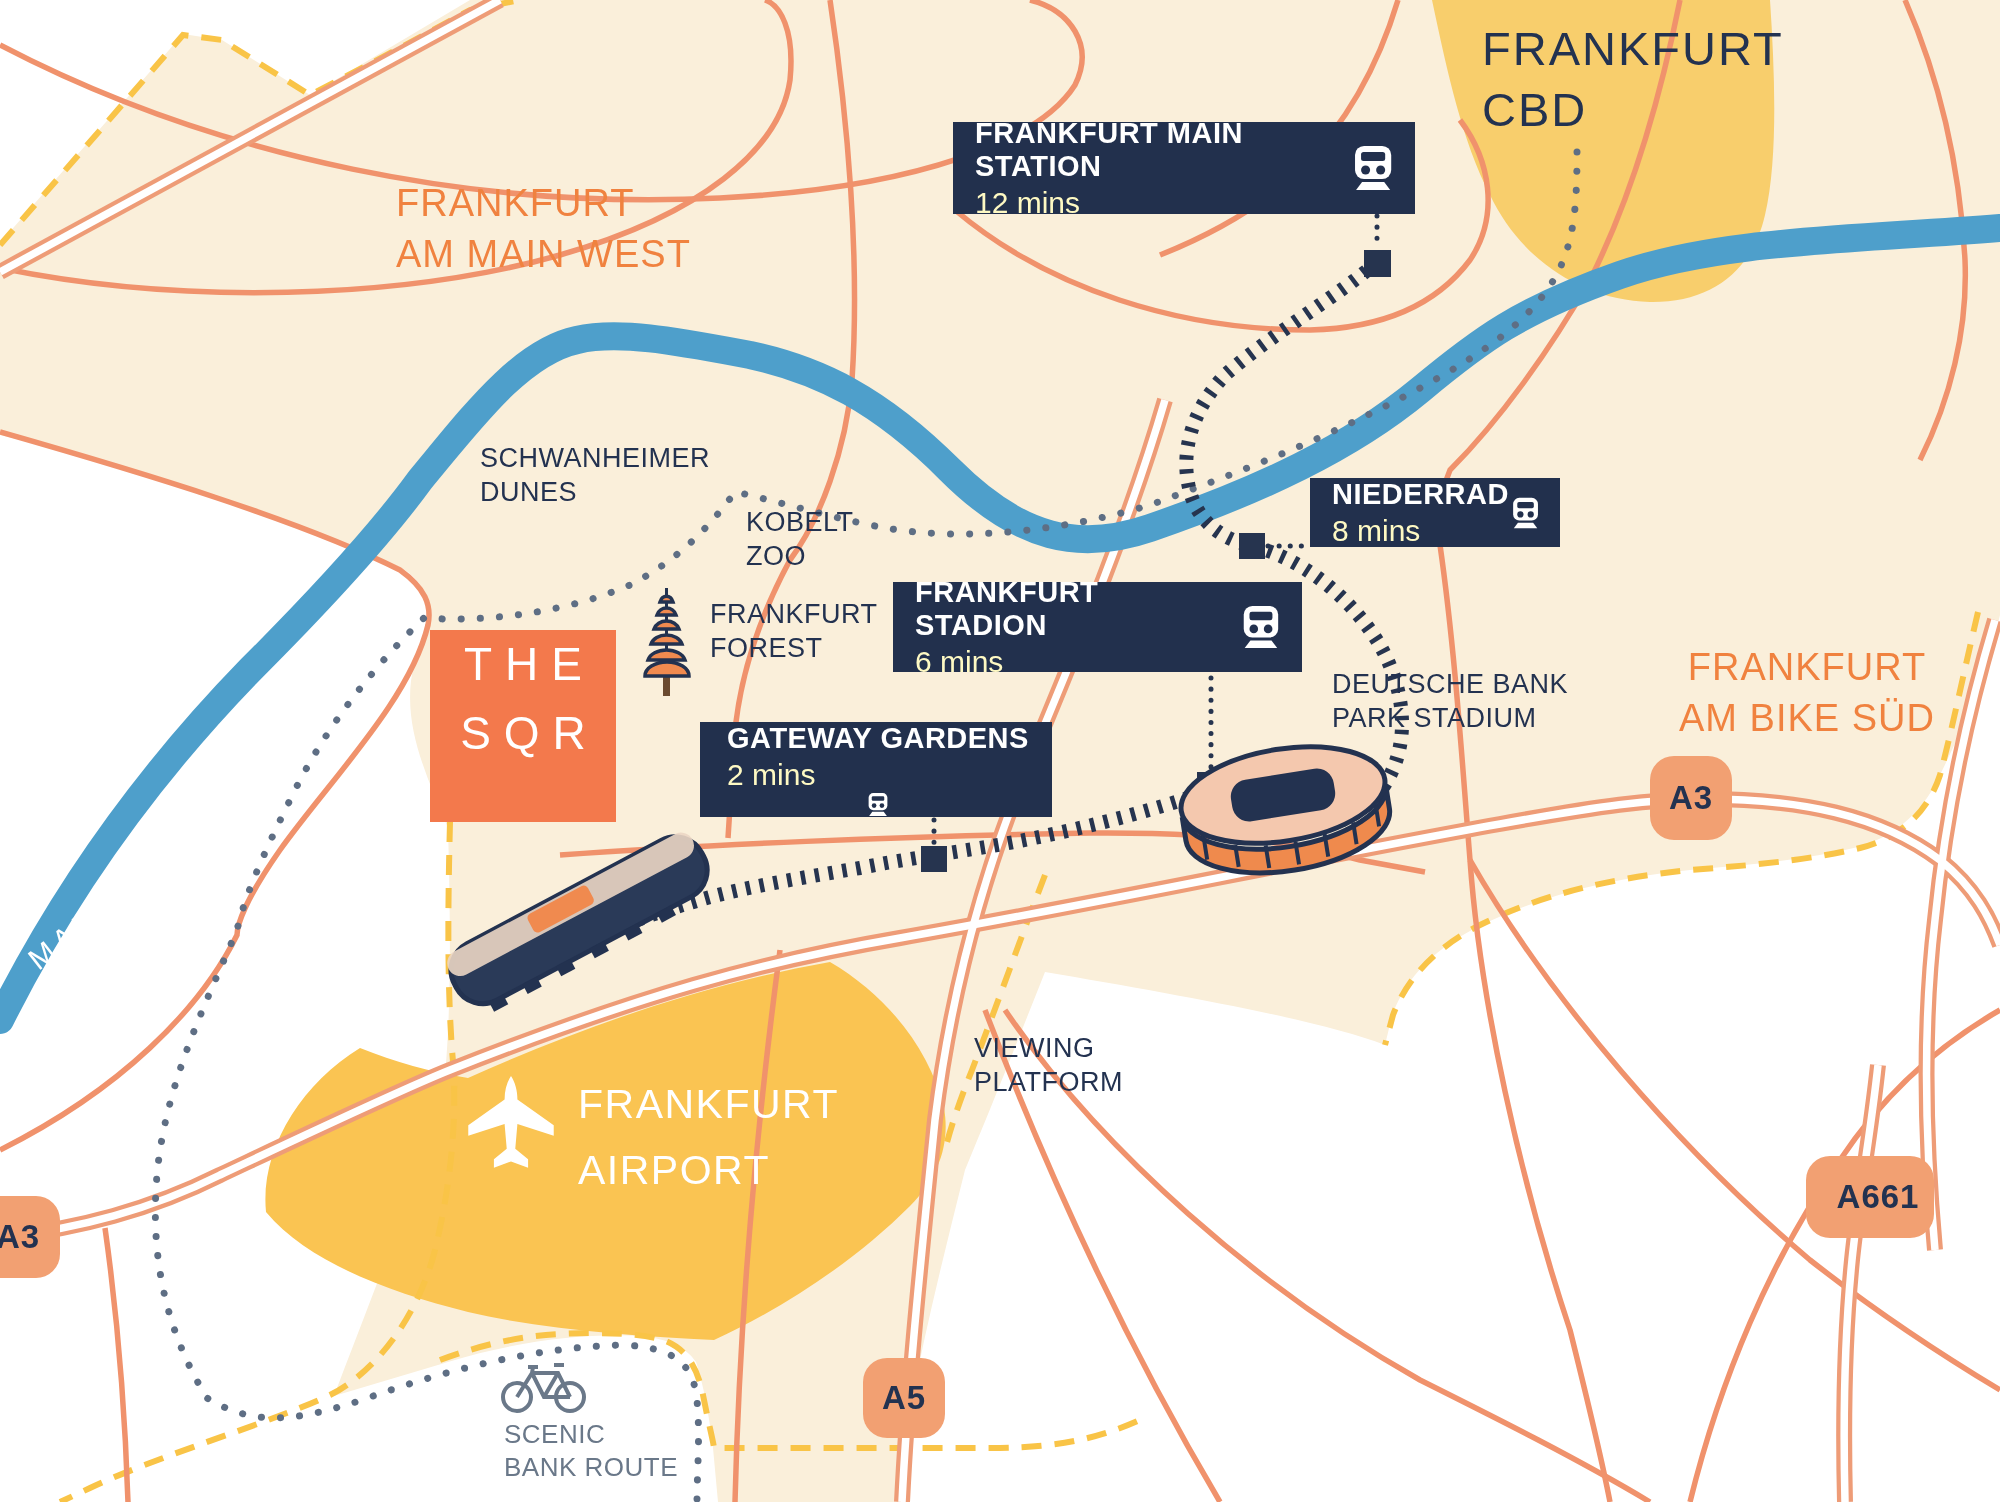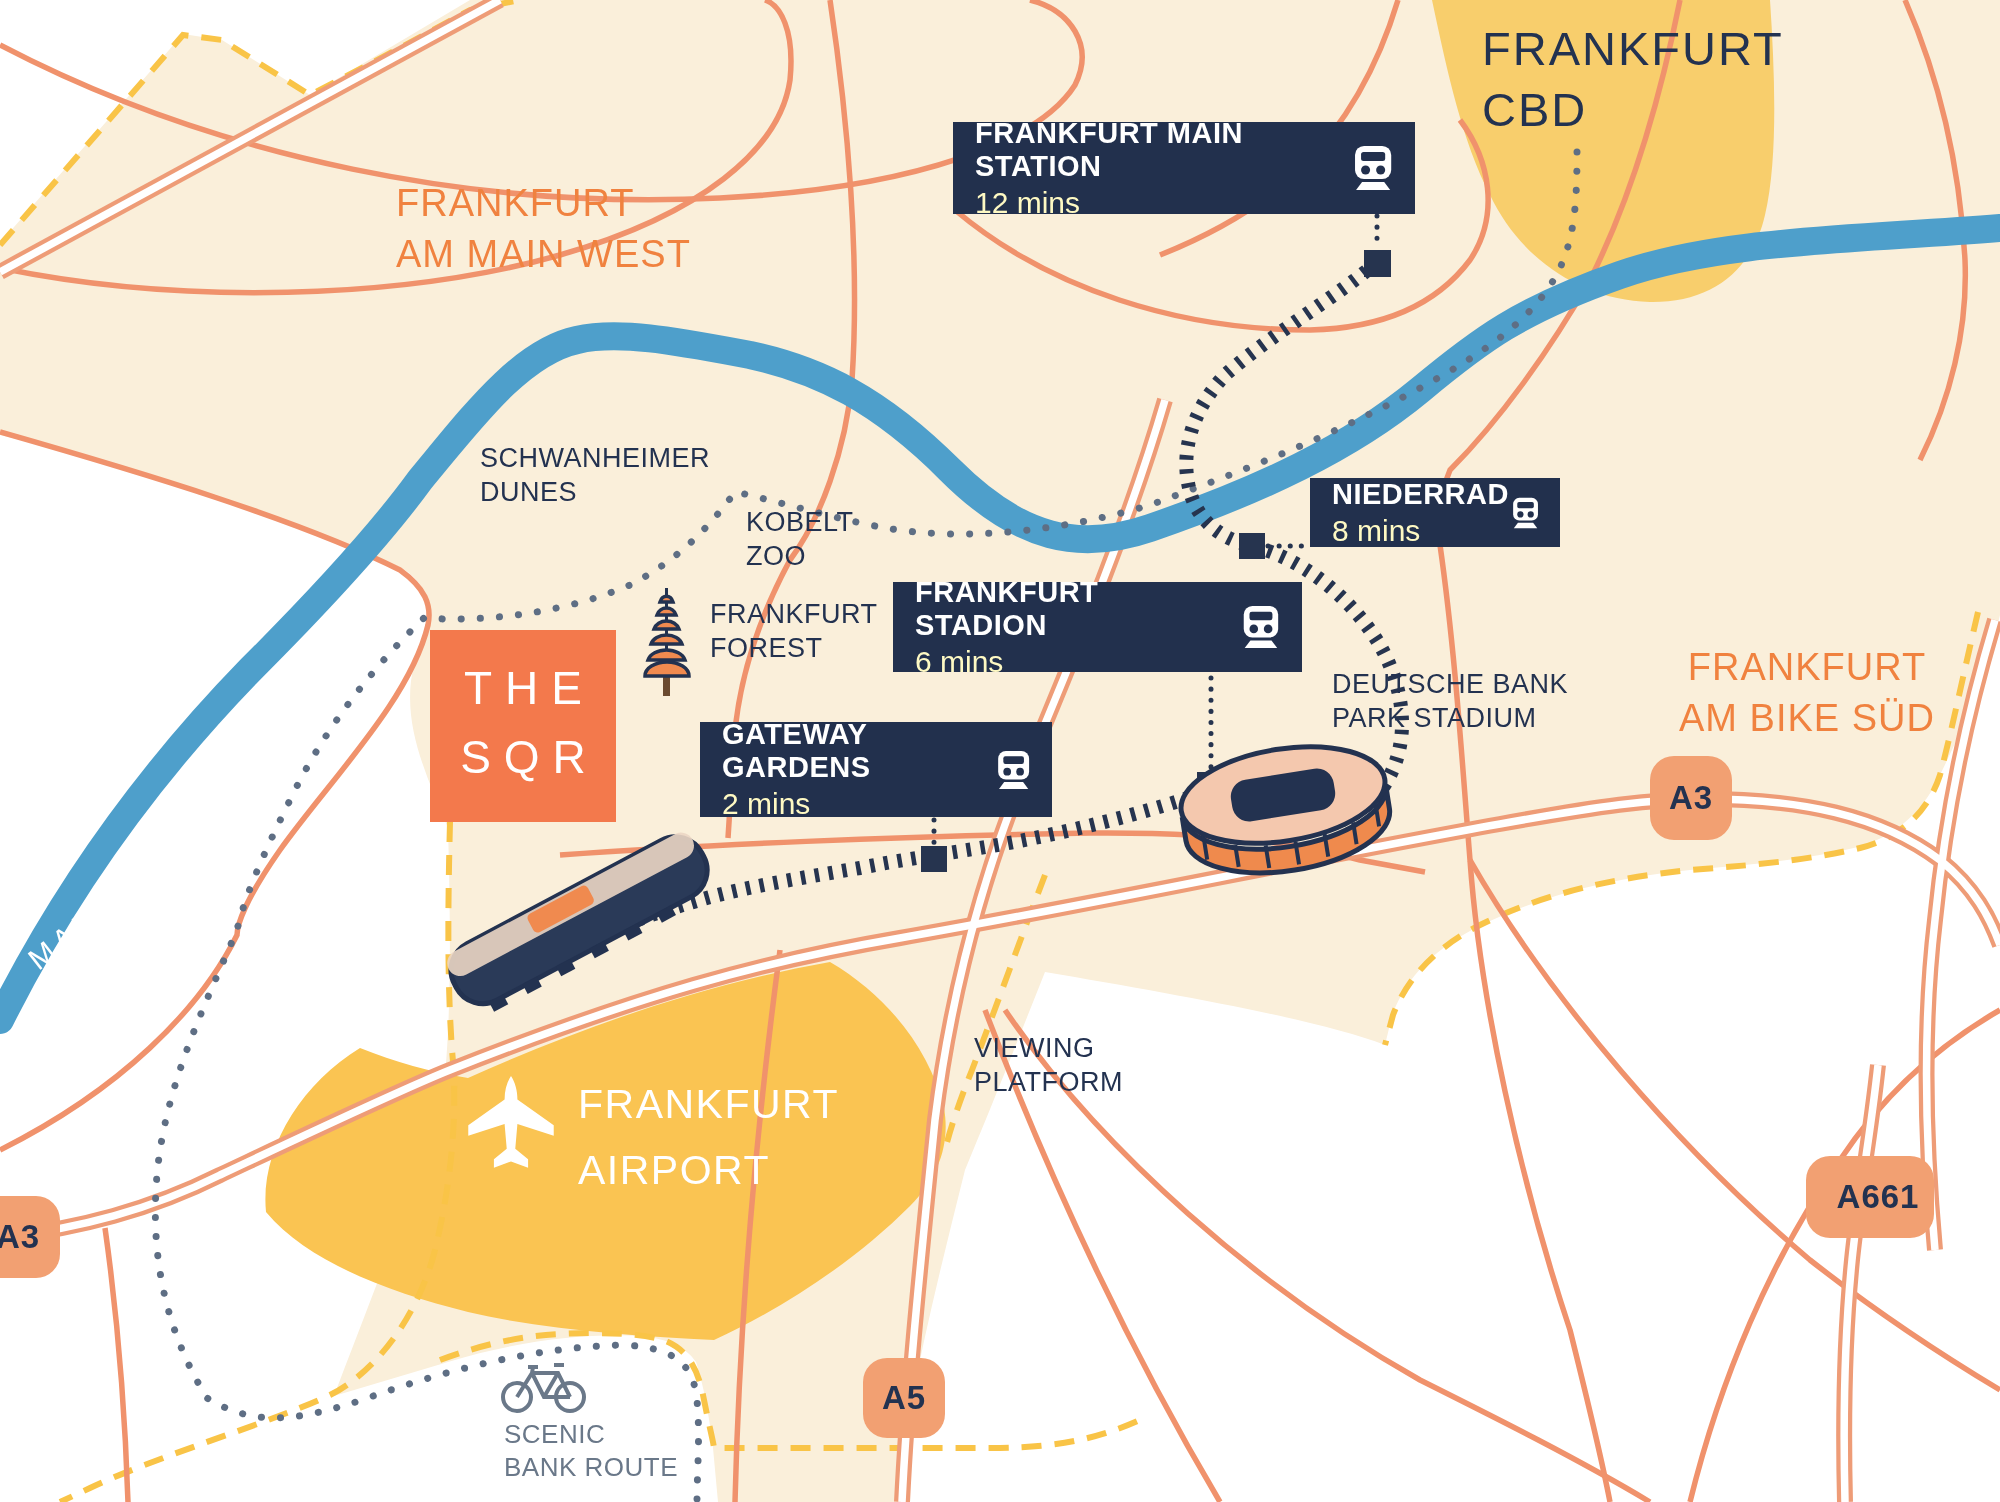--- a/index.html
+++ b/index.html
@@ -14,21 +14,21 @@
   .big{font-size:47px;font-weight:400;letter-spacing:2px;line-height:1.3;}
   .mid{font-size:38px;font-weight:400;letter-spacing:1px;line-height:1.35;}
   .small{font-size:27px;font-weight:400;letter-spacing:0.5px;line-height:1.25;}
   .badge{position:absolute;background:#22304D;color:#fff;display:flex;align-items:center;
          justify-content:space-between;padding:0 18px 0 22px;box-sizing:border-box;}
   .badge .name{font-size:29px;font-weight:700;letter-spacing:0.5px;}
   .badge .time{font-size:30px;font-weight:400;color:#fef9c3;margin-top:3px;}
   .rbadge{position:absolute;background:#F2A072;color:#233250;display:flex;align-items:center;
           justify-content:center;font-size:33px;font-weight:700;letter-spacing:1px;border-radius:24px;}
   .logo{position:absolute;left:430px;top:630px;width:186px;height:192px;background:#F3794C;
-        color:#fff;text-align:center;padding-top:24px;box-sizing:border-box;}
+        color:#fff;text-align:center;box-sizing:border-box;}
   .logo span{display:block;font-size:46px;letter-spacing:13px;line-height:1.5;font-weight:400;
              margin-left:13px;}
   .airport-lbl{position:absolute;left:578px;top:1072px;color:#fff;font-size:41px;
                letter-spacing:1.5px;line-height:1.6;font-weight:400;}
   .airport-lbl span{display:block;}
   .river-lbl{position:absolute;left:22px;top:950px;color:#fff;font-size:30px;letter-spacing:5px;
              font-weight:400;transform:rotate(-38deg);transform-origin:left top;}
   .icon{position:absolute;}
 </style>
 </head>
@@ -264,21 +264,21 @@
       </div>
     <svg width="46" height="46" viewBox="0 0 48 48">
       <rect x="6" y="2" width="36" height="33" rx="9" fill="#fff"></rect>
       <rect x="12" y="8" width="24" height="9" rx="2.5" fill="#22304D"></rect>
       <circle cx="16.5" cy="26" r="4.5" fill="#22304D"></circle>
         <circle cx="31.5" cy="26" r="4.5" fill="#22304D"></circle>
       <path d="M 13,38 L 35,38 L 41,46 L 7,46 Z" fill="#fff"></path>
     </svg>
   </div>
 
-  <div class="badge" style="left:700px;top:722px;width:352px;height:95px;">
+  <div class="badge" style="left:700px;top:722px;width:352px;height:95px;flex-direction:column;">
     <div class="txt">
         <div class="name">GATEWAY GARDENS</div>
       <div class="time">2 mins</div>
       </div>
     <svg width="46" height="46" viewBox="0 0 48 48">
       <rect x="6" y="2" width="36" height="33" rx="9" fill="#fff"></rect>
       <rect x="12" y="8" width="24" height="9" rx="2.5" fill="#22304D"></rect>
       <circle cx="16.5" cy="26" r="4.5" fill="#22304D"></circle>
         <circle cx="31.5" cy="26" r="4.5" fill="#22304D"></circle>
       <path d="M 13,38 L 35,38 L 41,46 L 7,46 Z" fill="#fff"></path>

